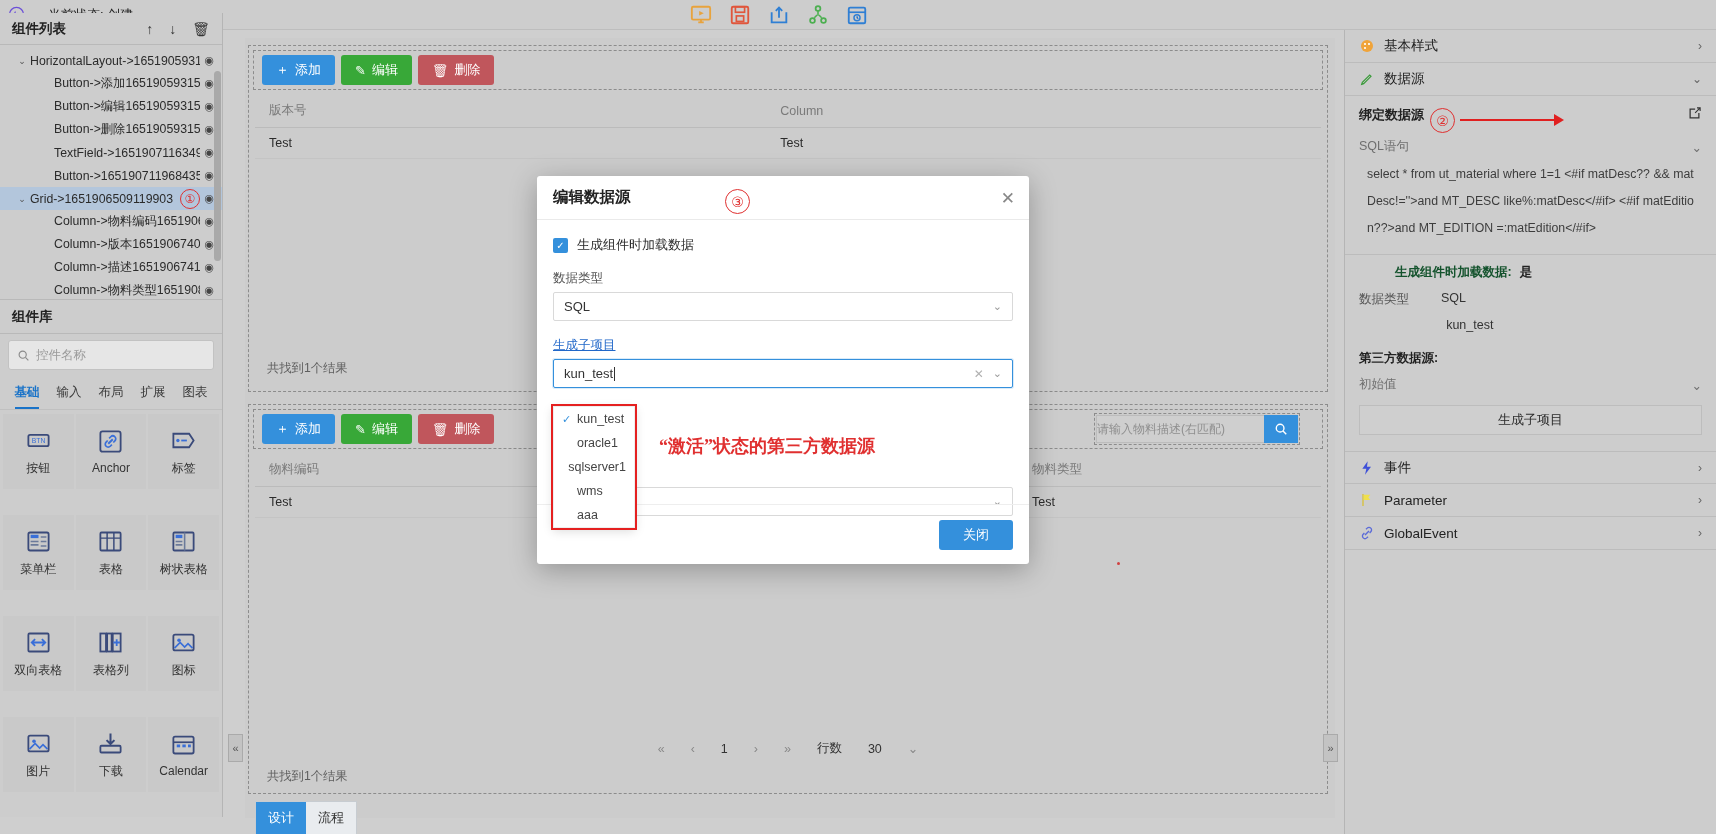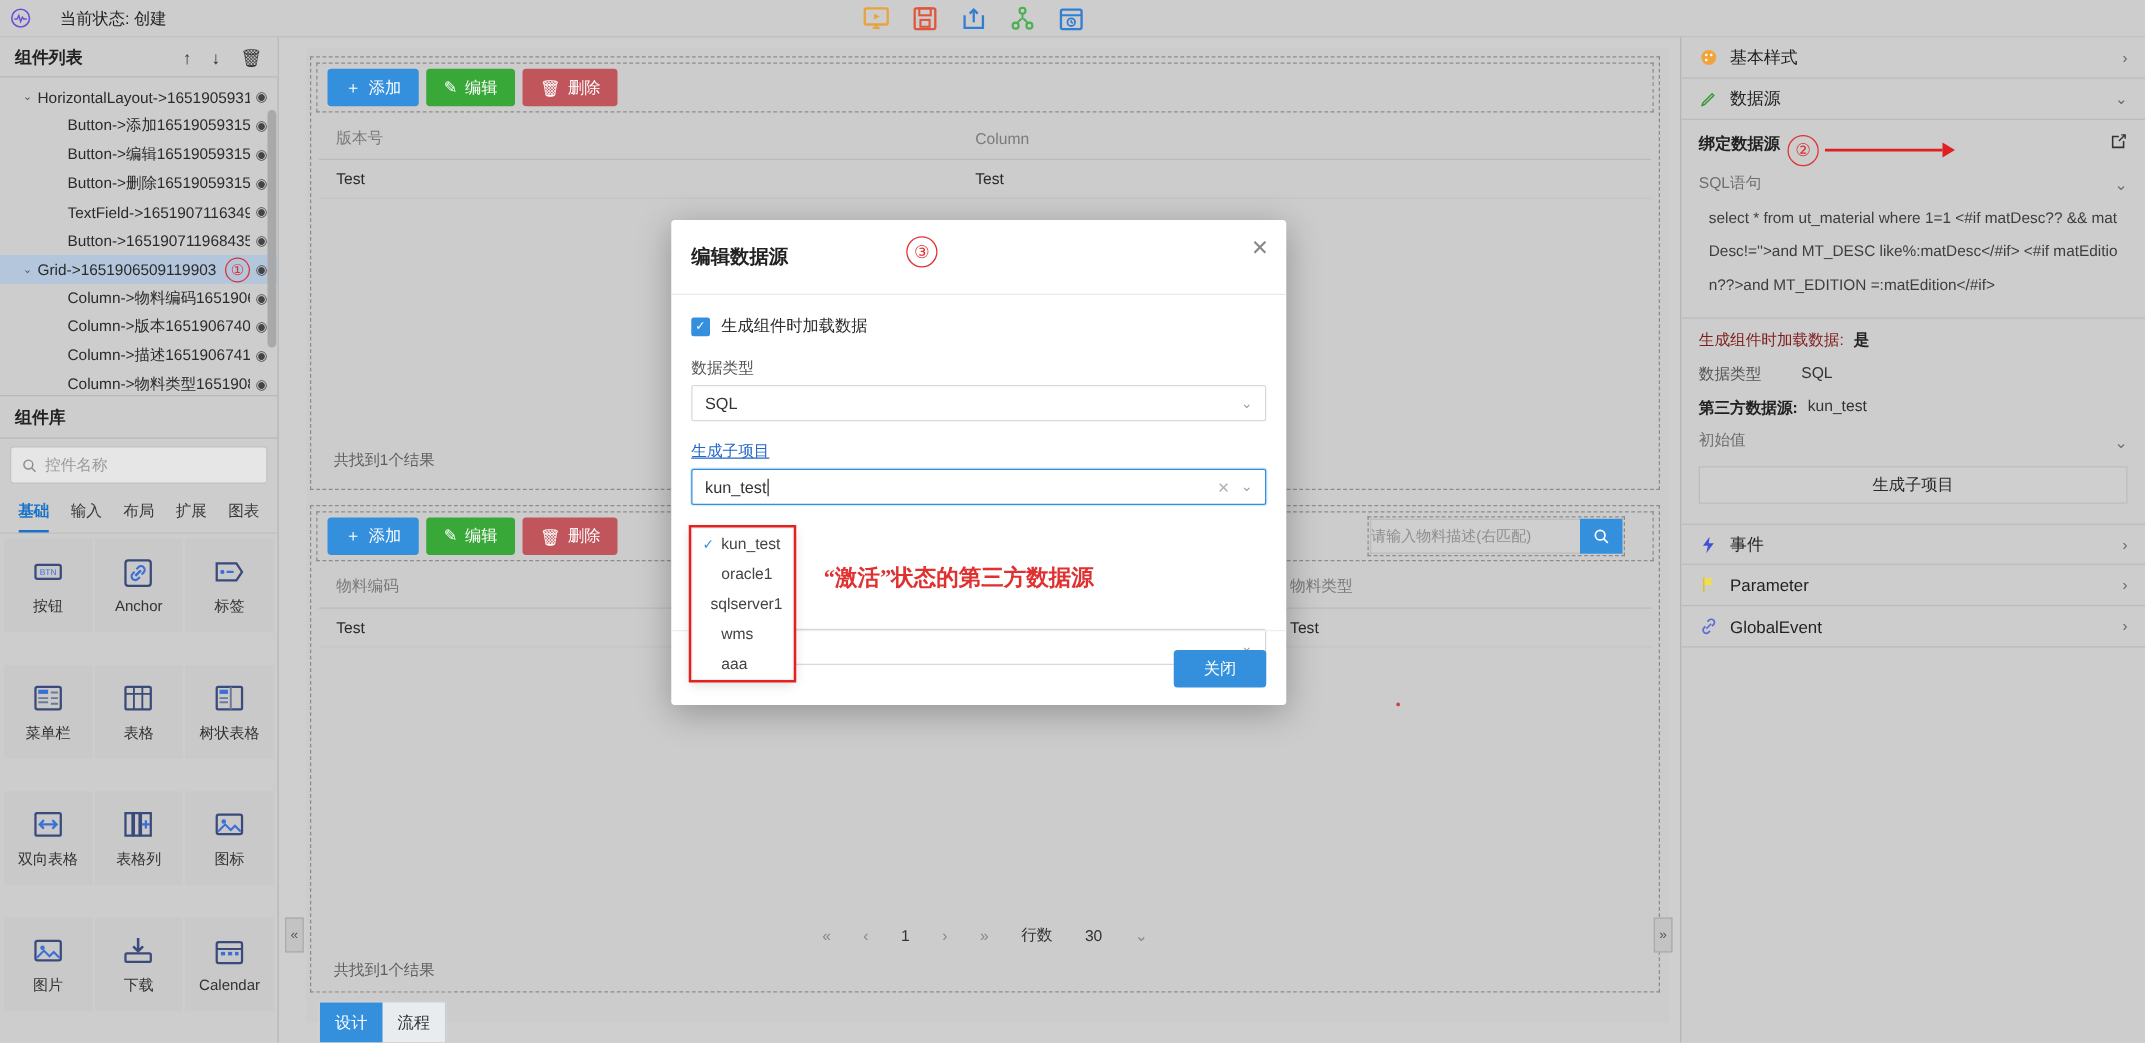--- a/index.html
+++ b/index.html
@@ -24,21 +24,21 @@
   .status-icon { width: 17px; height: 17px; }
   .status-text { font-size: 13px; color: #222; }
   .topbar-center {
     position: absolute; left: 690px; top: 0; height: 30px;
     display: flex; align-items: center; gap: 17px;
   }
   .tb-ico { width: 22px; height: 22px; cursor: pointer; display:block; }
 
   
   .left-panel {
-    position: absolute; left: 0; top: 30px; width: 223px; height: 804px;
+    position: absolute; left: 0; top: 13px; width: 223px; height: 804px;
     background: #cdcdcd; border-right: 1px solid #b5b5b5;
   }
   .panel-header {
     height: 32px; display: flex; align-items: center; justify-content: space-between;
     padding: 0 12px; border-bottom: 1px solid #b9b9b9; background: #cdcdcd;
   }
   .panel-header .ph-title { font-weight: bold; font-size: 13.5px; color: #222; }
   .ph-actions { display: flex; align-items: center; gap: 16px; }
   .ph-actions span { cursor: pointer; font-size: 14px; color: #333; line-height: 1; }
 
@@ -224,21 +224,21 @@
   
   .modal-overlay {
     position: absolute; inset: 0; z-index: 100; pointer-events: none;
   }
   .modal {
     position: absolute; left: 537px; top: 176px; width: 492px; height: 388px;
     background: #fff; border-radius: 3px;
     box-shadow: 0 6px 28px rgba(0,0,0,0.28); pointer-events: auto;
   }
   .modal-head {
-    height: 60px; display: flex; align-items: center; padding: 0 16px;
+    height: 44px; display: flex; align-items: center; padding: 0 16px;
     border-bottom: 1px solid #eaeaea; position: relative;
   }
   .modal-title { font-size: 15.5px; font-weight: bold; color: #222; }
   .modal-close {
     position: absolute; right: 14px; top: 14px; font-size: 17px;
     color: #888; cursor: pointer; line-height: 1;
   }
   .modal-body { padding: 16px 16px 0 16px; position: relative; }
   .chk-row { display: flex; align-items: center; gap: 9px; margin-bottom: 16px; }
   .chkbox {
@@ -666,29 +666,29 @@
 
     <div class="rp-sub">
       <span>SQL语句</span>
       <span>⌄</span>
     </div>
     <div class="sql-text">select * from ut_material where 1=1 &lt;#if matDesc?? &amp;&amp; matDesc!=''&gt;and MT_DESC like%:matDesc&lt;/#if&gt; &lt;#if matEdition??&gt;and MT_EDITION =:matEdition&lt;/#if&gt;</div>
 
     <div class="rp-divider"></div>
 
     <div class="kv-row">
-      <span style="font-weight:normal;color:#7f1d1d;">生成组件时加载数据:</span>
+      <span style="font-weight:bold;color:#14532d;margin-left:36px;">生成组件时加载数据:</span>
       <span style="margin-left:8px;font-weight:bold;color:#222;">是</span>
     </div>
     <div class="kv-row">
       <span class="k">数据类型</span>
       <span class="v">SQL</span>
     </div>
     <div class="kv-row">
-      <span style="font-weight:bold;color:#222;">第三方数据源:</span>
+      <span style="font-weight:bold;color:#222;margin-top:32px;">第三方数据源:</span>
       <span style="margin-left:8px;">kun_test</span>
     </div>
 
     <div class="rp-sub">
       <span>初始值</span>
       <span>⌄</span>
     </div>
 
     <div class="gen-btn">生成子项目</div>
 

